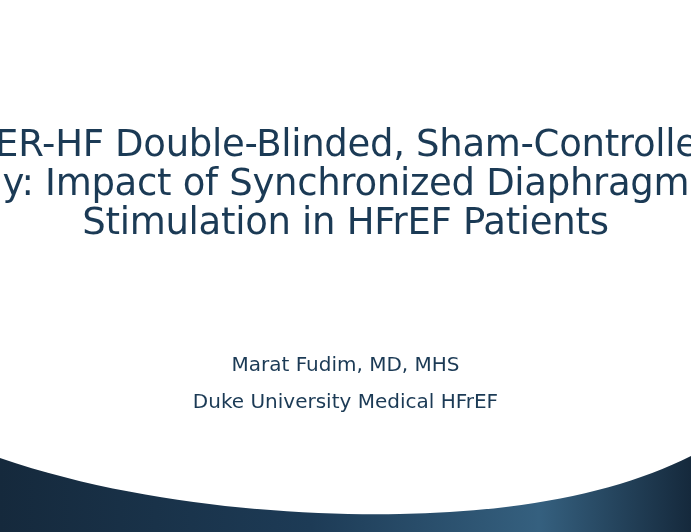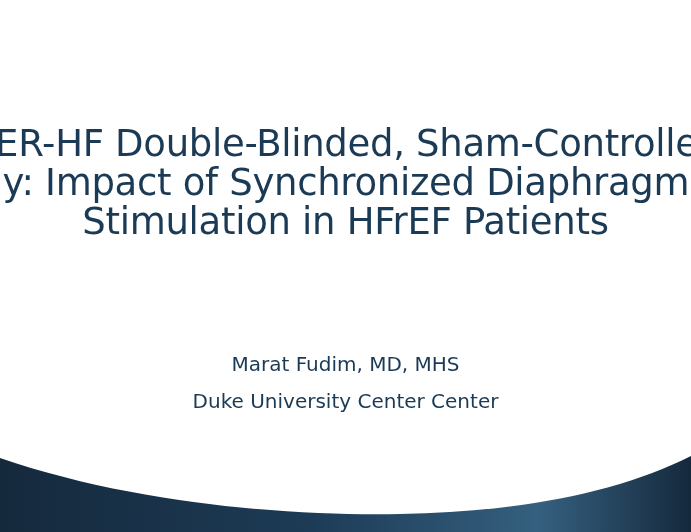--- a/index.html
+++ b/index.html
@@ -71,21 +71,21 @@
 <div class="slide">
 
   <div class="title">
     <span class="line">VER-HF Double-Blinded, Sham-Controlled</span>
     <span class="line">dy: Impact of Synchronized Diaphragma</span>
     <span class="line">Stimulation in HFrEF Patients</span>
   </div>
 
   <div class="subtitle">
     <span class="line">Marat Fudim, MD, MHS</span>
-    <span class="line">Duke University Center Center</span>
+    <span class="line">Duke University Medical HFrEF</span>
   </div>
 
   <div class="footer-band">
     <svg width="691" height="78" viewBox="0 0 691 78" xmlns="http://www.w3.org/2000/svg" aria-hidden="true">
       <defs>
         <linearGradient id="bandGrad" x1="0" y1="0" x2="1" y2="0">
           <stop offset="0%" stop-color="#15293c"></stop>
           <stop offset="45%" stop-color="#1d3b56"></stop>
           <stop offset="78%" stop-color="#35607f"></stop>
           <stop offset="100%" stop-color="#15293c"></stop>

